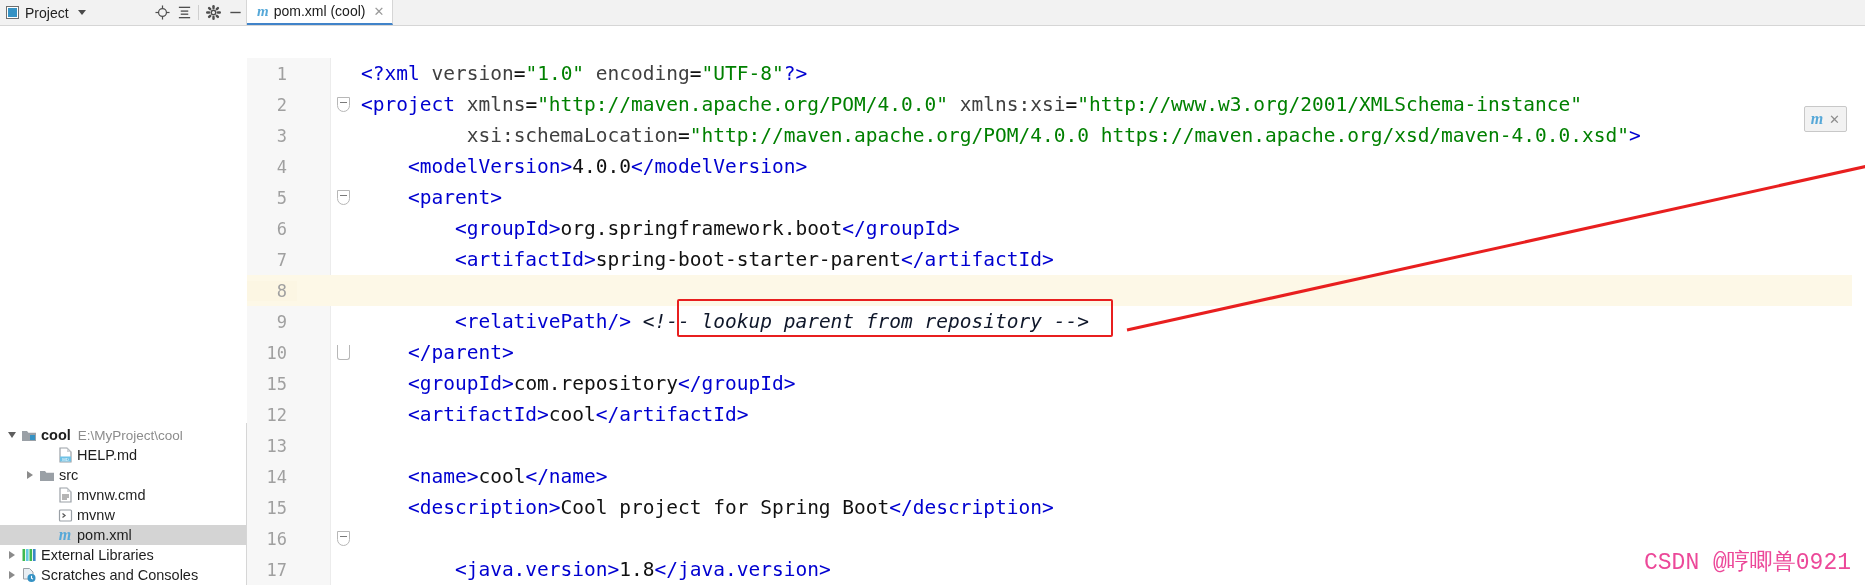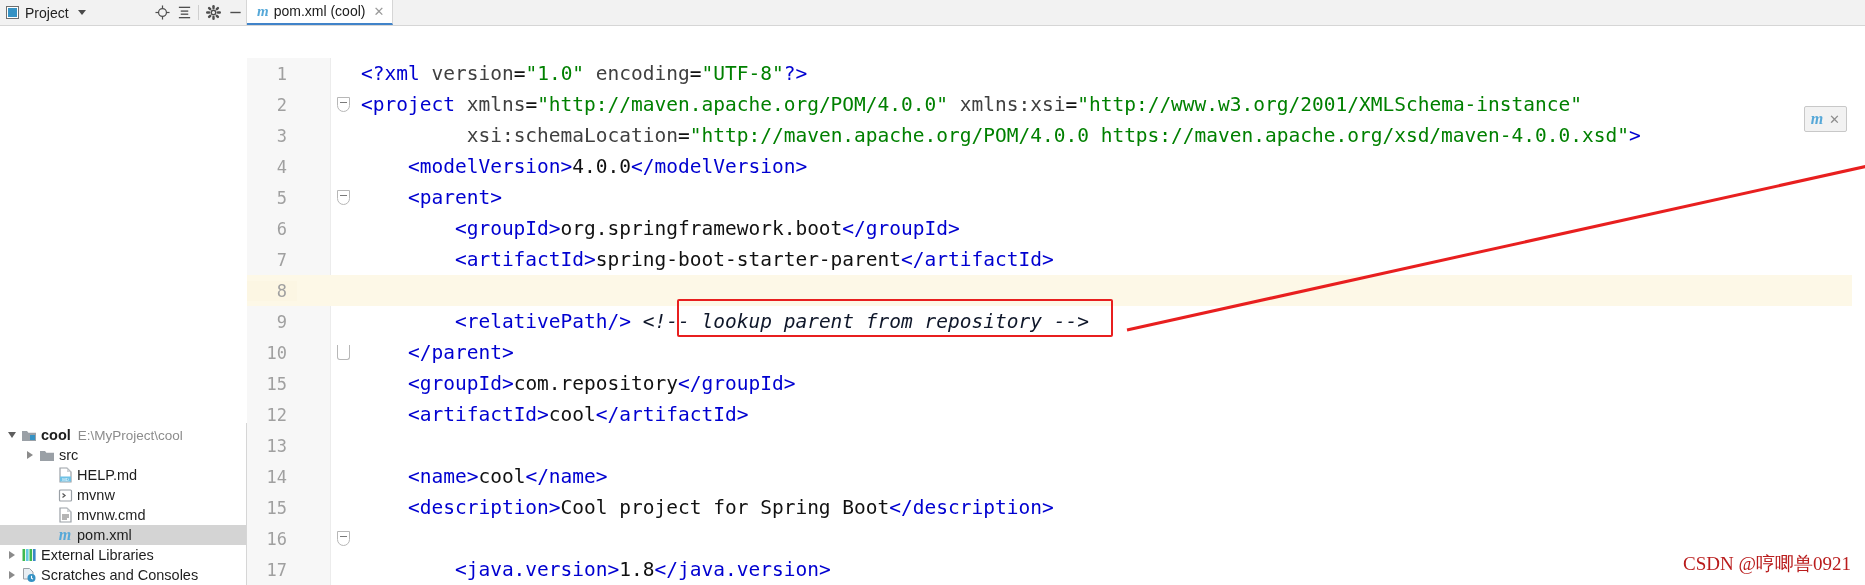--- a/index.html
+++ b/index.html
@@ -90,21 +90,21 @@
   .overlay-svg { position:absolute; left:0; top:0; width:100%; height:100%; pointer-events:none; }
 
   
   .float-widget {
     position:absolute; background:#f2f2f2; border:1px solid #c8c8c8; border-radius:2px;
     display:flex; align-items:center; gap:6px; padding:3px 6px;
   }
   .fw-close { color:#8d8d8d; font-size:13px; }
 
   .watermark {
-    position:absolute; font-size:19px; color:#b91c1c; font-family:Liberation Serif, serif;
+    position:absolute; font-size:23px; color:#ec4899; font-family:Liberation Mono, monospace;
     white-space:nowrap;
   }
 
   .scroll-marks { position:absolute; right:0; top:0; bottom:0; width:13px; background:#fff; }
 </style>
 </head>
 <body>
 
 <div id="app">
 
@@ -177,71 +177,71 @@
           <span class="ic">
             <svg width="16" height="15" viewBox="0 0 16 15">
               <path d="M1 3h5l1.4 1.8H15V13H1z" fill="#9aa0a6"></path>
               <rect x="9" y="7" width="5" height="5" fill="#3592c4"></rect>
             </svg>
           </span>
           <span class="lbl-bold">cool</span>
           <span class="lbl-path">E:\MyProject\cool</span>
         </div>
         <div class="tree-row">
-          <span style="display: inline-block; flex: 0 0 18px;"></span>
-          <span class="tw">
-            <span class="arrow-r"></span>
-          </span>
-          <span class="ic">
-            <svg width="16" height="15" viewBox="0 0 16 15">
-              <path d="M1 3h5l1.4 1.8H15V13H1z" fill="#9aa0a6"></path>
-            </svg>
-          </span>
-          <span>src</span>
-        </div>
-        <div class="tree-row">
           <span style="display: inline-block; flex: 0 0 36px;"></span>
           <span class="tw"></span>
           <span class="ic">
             <svg width="15" height="16" viewBox="0 0 15 16">
               <path d="M2 1h7l4 4v10H2z" fill="#fff" stroke="#9aa0a6" stroke-width="1.2"></path>
               <path d="M9 1l4 4H9z" fill="#cfd3d6"></path>
               <rect x="2" y="9.5" width="11" height="5" fill="#6fc2e6"></rect>
               <text x="7.5" y="13.6" font-size="4.2" fill="#fff" text-anchor="middle" font-family="sans-serif">MD</text>
             </svg>
           </span>
           <span>HELP.md</span>
         </div>
         <div class="tree-row">
-          <span style="display: inline-block; flex: 0 0 36px;"></span>
-          <span class="tw"></span>
-          <span class="ic">
-            <svg width="15" height="15" viewBox="0 0 15 15">
-              <rect x="1.5" y="2" width="12" height="11" rx="1" fill="#fff" stroke="#9aa0a6" stroke-width="1.2"></rect>
-              <path d="M4.5 5.5l2.5 2-2.5 2" fill="none" stroke="#5a5a5a" stroke-width="1.3"></path>
-            </svg>
-          </span>
-          <span>mvnw</span>
+          <span style="display: inline-block; flex: 0 0 18px;"></span>
+          <span class="tw">
+            <span class="arrow-r"></span>
+          </span>
+          <span class="ic">
+            <svg width="16" height="15" viewBox="0 0 16 15">
+              <path d="M1 3h5l1.4 1.8H15V13H1z" fill="#9aa0a6"></path>
+            </svg>
+          </span>
+          <span>src</span>
         </div>
         <div class="tree-row">
           <span style="display: inline-block; flex: 0 0 36px;"></span>
           <span class="tw"></span>
           <span class="ic">
             <svg width="15" height="16" viewBox="0 0 15 16">
               <path d="M2 1h7l4 4v10H2z" fill="#fff" stroke="#9aa0a6" stroke-width="1.2"></path>
               <path d="M9 1l4 4H9z" fill="#cfd3d6"></path>
               <g stroke="#6b6b6b" stroke-width="1">
                 <line x1="4" y1="8" x2="11" y2="8"></line>
                 <line x1="4" y1="10" x2="11" y2="10"></line>
                 <line x1="4" y1="12" x2="9" y2="12"></line>
               </g>
             </svg>
           </span>
           <span>mvnw.cmd</span>
         </div>
+        <div class="tree-row">
+          <span style="display: inline-block; flex: 0 0 36px;"></span>
+          <span class="tw"></span>
+          <span class="ic">
+            <svg width="15" height="15" viewBox="0 0 15 15">
+              <rect x="1.5" y="2" width="12" height="11" rx="1" fill="#fff" stroke="#9aa0a6" stroke-width="1.2"></rect>
+              <path d="M4.5 5.5l2.5 2-2.5 2" fill="none" stroke="#5a5a5a" stroke-width="1.3"></path>
+            </svg>
+          </span>
+          <span>mvnw</span>
+        </div>
         <div class="tree-row selected">
           <span style="display: inline-block; flex: 0 0 36px;"></span>
           <span class="tw"></span>
           <span class="ic">
             <span style="color:#56a8d8;font-style:italic;font-weight:bold;font-family:'Liberation Serif',serif;font-size:16px;line-height:1;">m</span>
           </span>
           <span>pom.xml</span>
         </div>
         <div class="tree-row">
           <span style="display: inline-block; flex: 0 0 0px;"></span>

